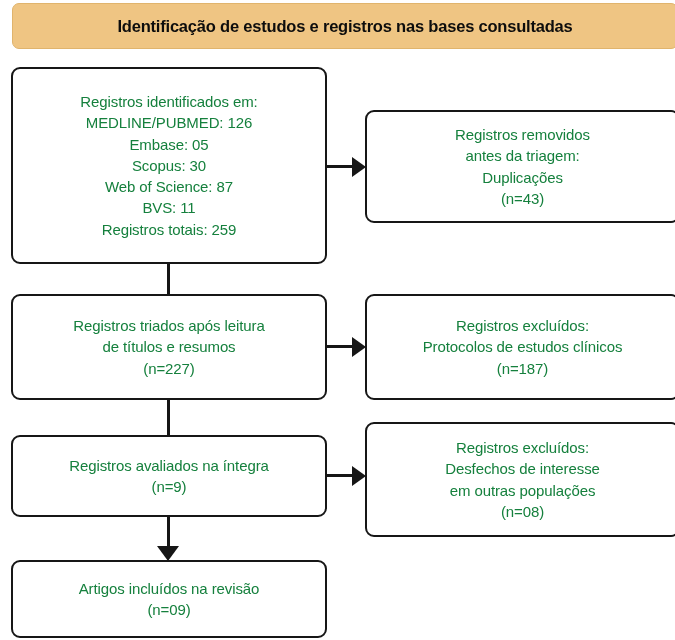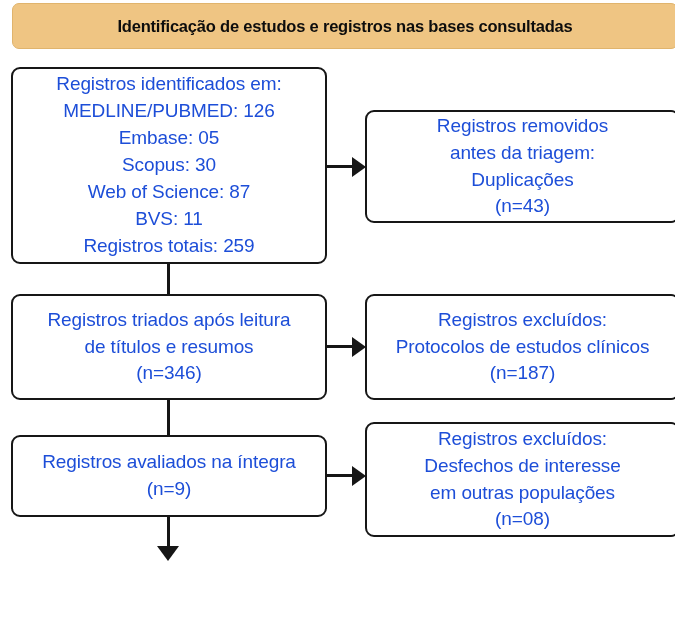--- a/index.html
+++ b/index.html
@@ -55,23 +55,23 @@
     background: #ffffff;
     border: 2.2px solid #161616;
     border-radius: 9px;
     display: flex;
     align-items: center;
     justify-content: center;
     text-align: center;
     padding: 4px 8px;
   }
   .node-text {
-    font-size: 19px;
+    font-size: 15px;
     line-height: 1.42;
-    color: #1d4ed8;
+    color: #15803d;
     white-space: pre-line;
     letter-spacing: -0.1px;
   }
 
   
   #node-identified   { left: 3px;   top: 67px;  width: 316px; height: 197px; }
   #node-screened     { left: 3px;   top: 294px; width: 316px; height: 106px; }
   #node-assessed     { left: 3px;   top: 435px; width: 316px; height: 82px;  }
   #node-included     { left: 3px;   top: 560px; width: 316px; height: 78px;  }
 
@@ -146,41 +146,45 @@
   <div class="node" id="node-removed">
     <div class="node-text">Registros removidos
 antes da triagem:
 Duplicações
 (n=43)</div>
   </div>
 
   <div class="node" id="node-screened">
     <div class="node-text">Registros triados após leitura
 de títulos e resumos
-(n=346)</div>
+(n=227)</div>
   </div>
 
   <div class="node" id="node-excluded-1">
     <div class="node-text">Registros excluídos:
 Protocolos de estudos clínicos
 (n=187)</div>
   </div>
 
   <div class="node" id="node-assessed">
     <div class="node-text">Registros avaliados na íntegra
 (n=9)</div>
   </div>
 
   <div class="node" id="node-excluded-2">
     <div class="node-text">Registros excluídos:
 Desfechos de interesse
 em outras populações
 (n=08)</div>
   </div>
 
+  <div class="node" id="node-included">
+    <div class="node-text">Artigos incluídos na revisão
+(n=09)</div>
+  </div>
 
   <div class="vline" id="vline-1"></div>
   <div class="vline" id="vline-2"></div>
   <div class="vline" id="vline-3"></div>
   <div class="arrow-down" id="arrow-down-3"></div>
 
   <div class="harrow" id="harrow-1"></div>
   <div class="arrow-right" id="arrow-right-1"></div>
 
   <div class="harrow" id="harrow-2"></div>

